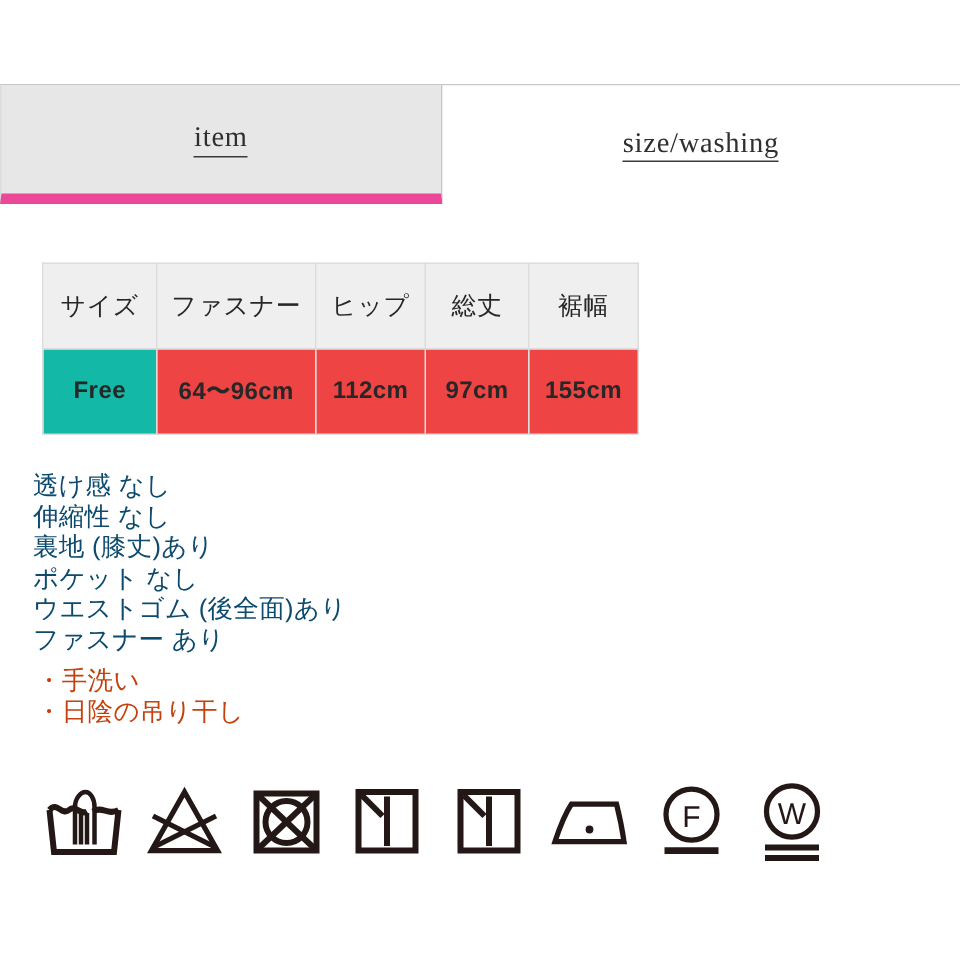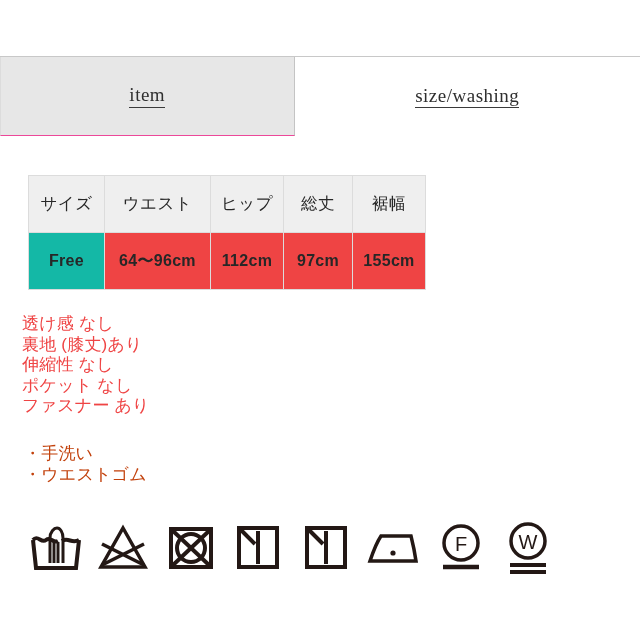--- a/index.html
+++ b/index.html
@@ -32,21 +32,21 @@
     display: flex;
     align-items: center;
     justify-content: center;
     box-sizing: border-box;
     height: 79px;
   }
   .tab-item {
     width: 322px;
     background: #e7e7e7;
     border-right: 1px solid #c4c4c4;
-    border-bottom: 1px solid #ec4899;
+    border-bottom: 7px solid #ec4899;
     border-left: 1px solid #dcdcdc;
   }
   .tab-size {
     width: 378px;
     background: #ffffff;
   }
   .tab-label {
     font-family: "Liberation Serif", "DejaVu Serif", serif;
     font-size: 19px;
     letter-spacing: 0.5px;
@@ -94,21 +94,21 @@
   .col-3 { width: 68px; }
   .col-4 { width: 72px; }
 
   
   .attributes {
     position: absolute;
     left: 22px;
     top: 314px;
     font-size: 17px;
     line-height: 20.5px;
-    color: #ef4444;
+    color: #0c4a6e;
     letter-spacing: 0.2px;
   }
   .attr-line { white-space: nowrap; }
 
   
   .care-list {
     position: absolute;
     left: 24px;
     top: 444px;
     font-size: 17px;
@@ -148,48 +148,49 @@
   </div>
   <div class="tab tab-size">
     <span class="tab-label">size/washing</span>
   </div>
 </div>
 
 <table class="size-table">
   <thead>
     <tr>
       <th class="col-0">サイズ</th>
-      <th class="col-1">ウエスト</th>
+      <th class="col-1">ファスナー</th>
       <th class="col-2">ヒップ</th>
       <th class="col-3">総丈</th>
       <th class="col-4">裾幅</th>
     </tr>
   </thead>
   <tbody>
     <tr>
       <td class="col-0 first-col">Free</td>
       <td class="col-1">64〜96cm</td>
       <td class="col-2">112cm</td>
       <td class="col-3">97cm</td>
       <td class="col-4">155cm</td>
     </tr>
   </tbody>
 </table>
 
 <div class="attributes">
   <div class="attr-line">透け感 なし</div>
+  <div class="attr-line">伸縮性 なし</div>
   <div class="attr-line">裏地 (膝丈)あり</div>
-  <div class="attr-line">伸縮性 なし</div>
   <div class="attr-line">ポケット なし</div>
+  <div class="attr-line">ウエストゴム (後全面)あり</div>
   <div class="attr-line">ファスナー あり</div>
 </div>
 
 <div class="care-list">
   <div class="care-line">・手洗い</div>
-  <div class="care-line">・ウエストゴム</div>
+  <div class="care-line">・日陰の吊り干し</div>
 </div>
 
 <div class="care-symbols">
 
   <div class="symbol">
     <svg width="56" height="52" viewBox="0 0 56 52">
       <g fill="none" stroke="#231815" stroke-width="4" stroke-linejoin="miter" stroke-linecap="butt">
         <path d="M5 18 L8 46 L48 46 L51 18"></path>
         <path d="M5 18 C10 12, 13 22, 18 18 C23 14, 25 22, 30 19"></path>
         <path d="M34 19 C40 15, 44 22, 51 18"></path>

